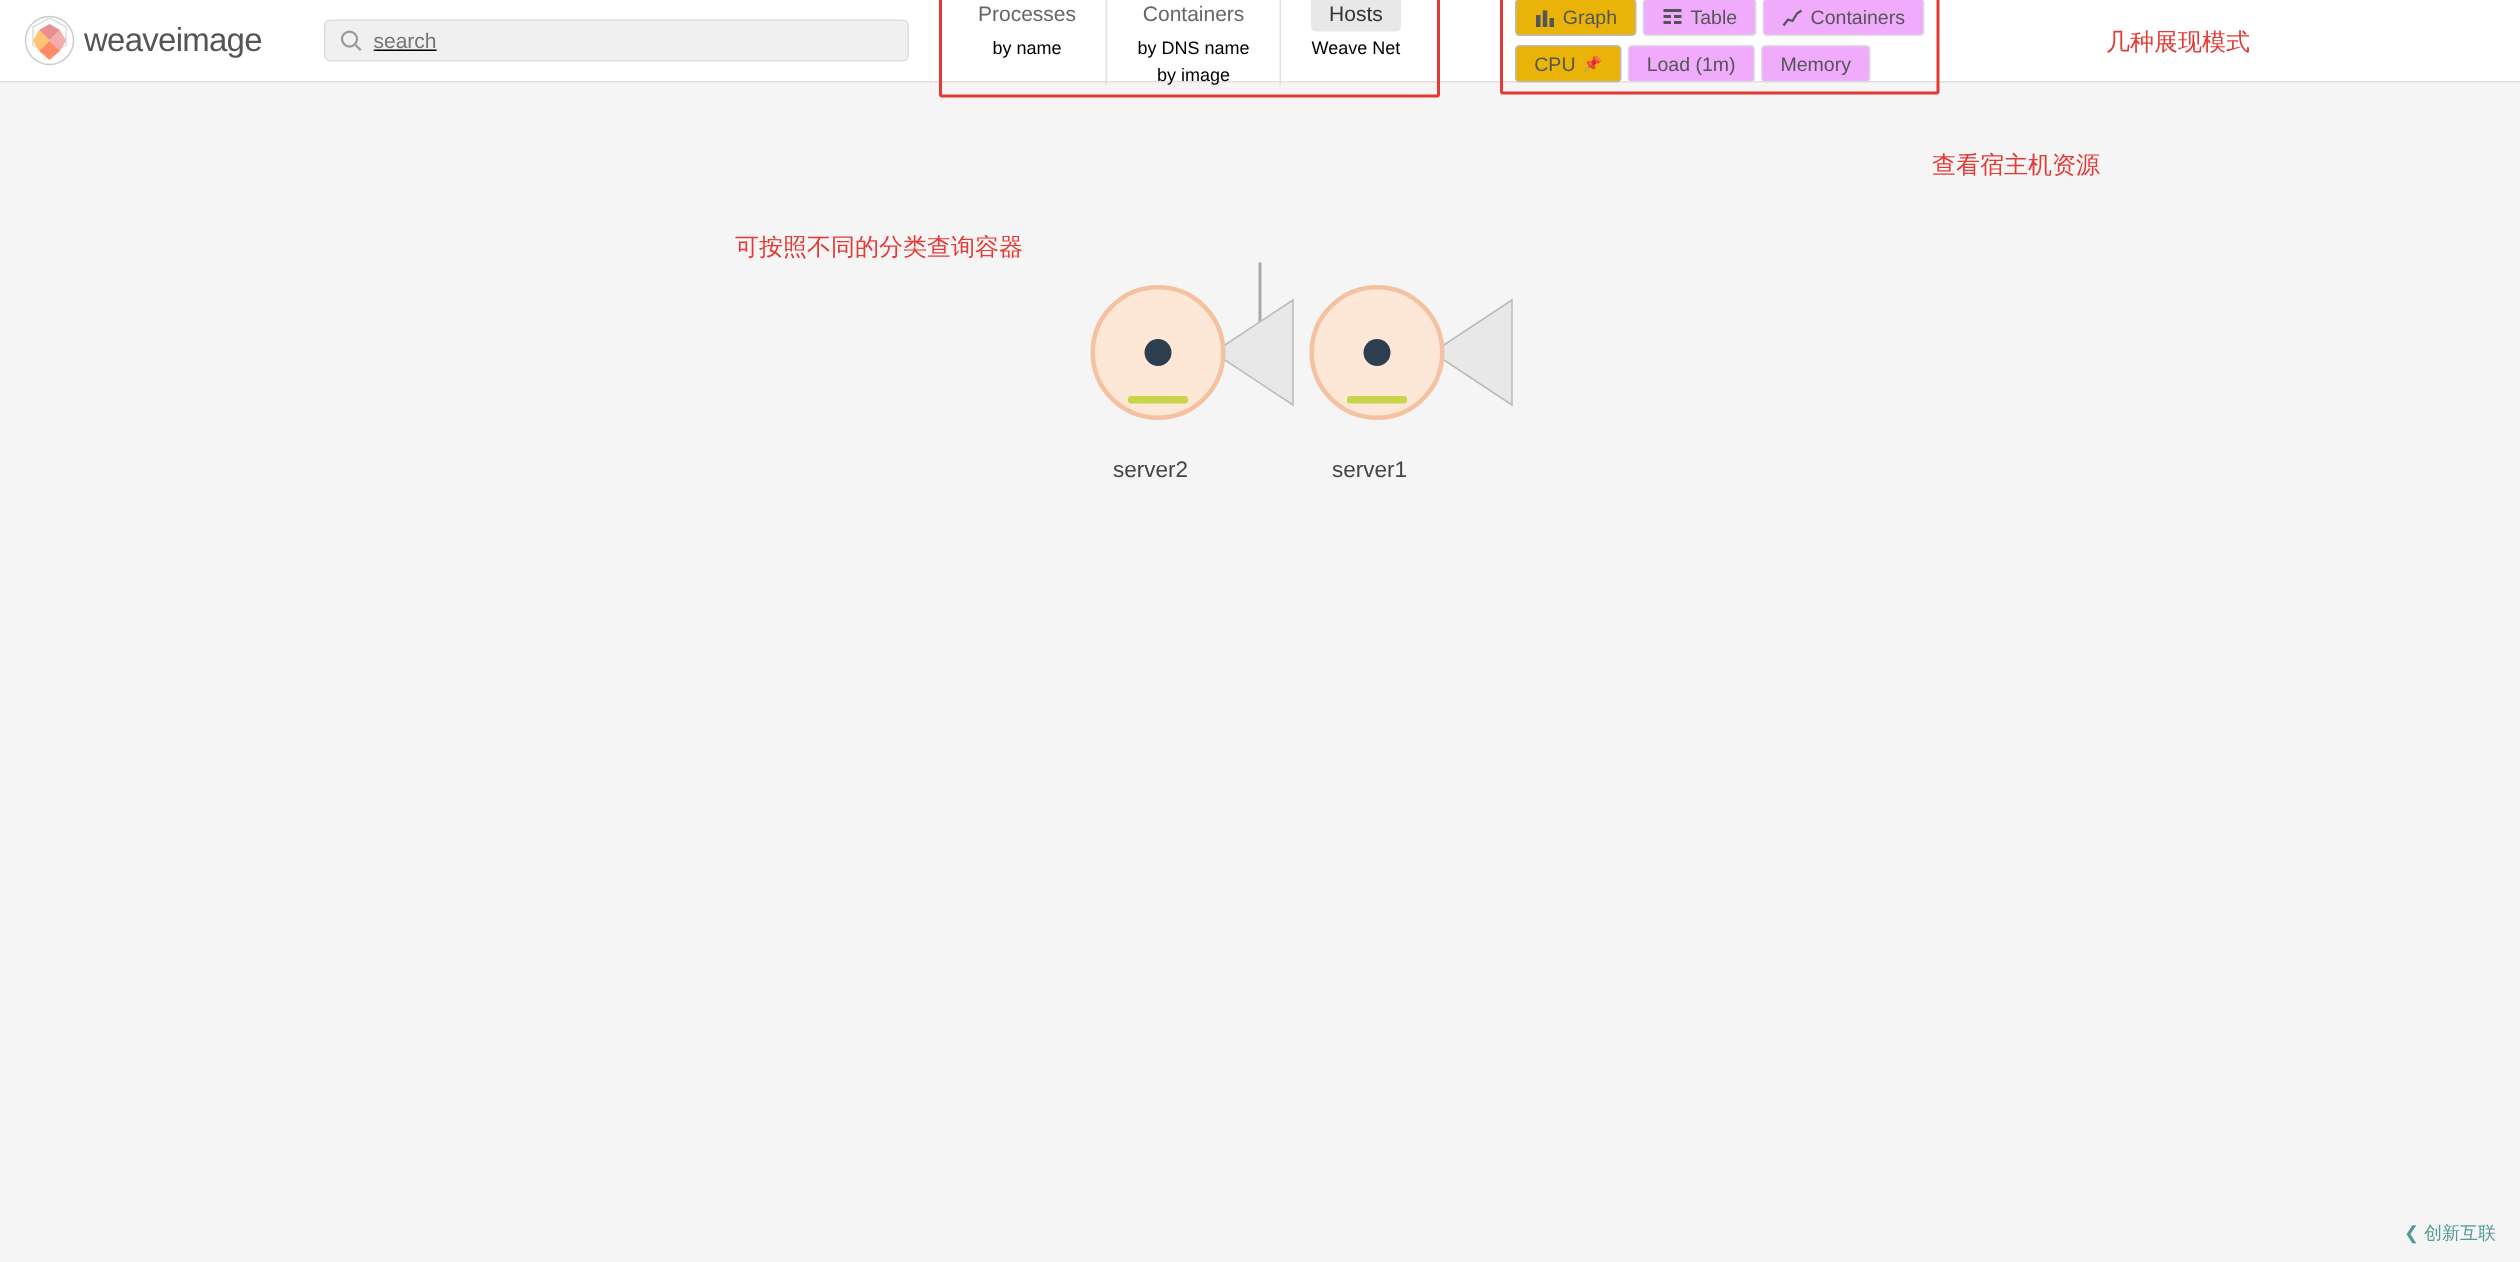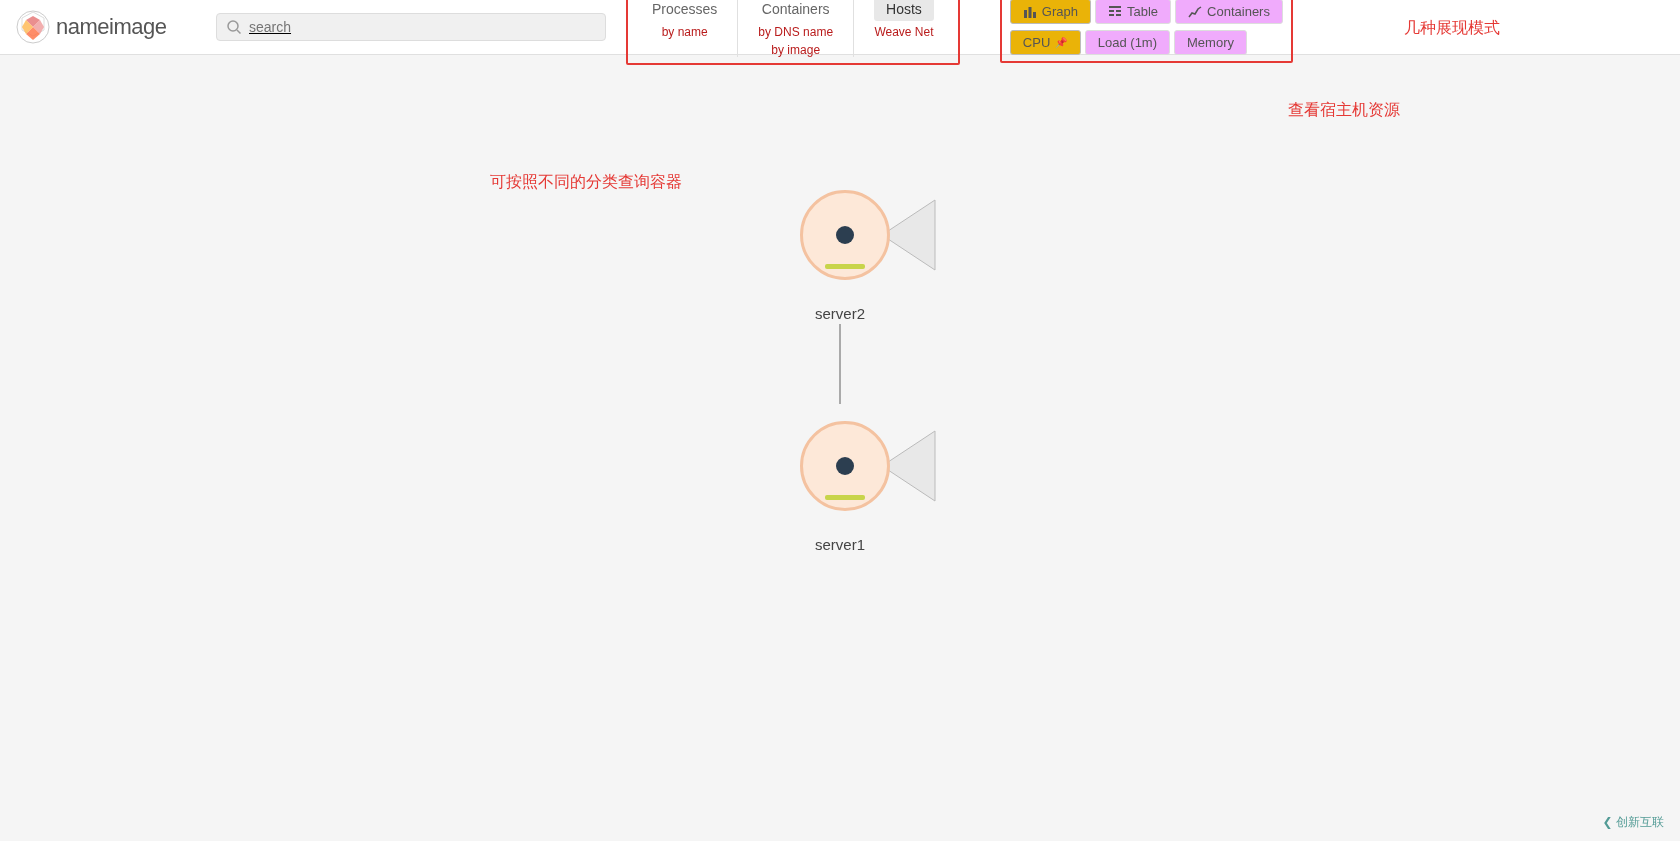--- a/index.html
+++ b/index.html
@@ -101,21 +101,21 @@
     .nav-group-label.active {
       color: #333;
       font-weight: 500;
       background: #e8e8e8;
       padding: 4px 12px;
       border-radius: 3px;
     }
 
     .nav-group-sub {
       font-size: 12px;
-      color: #b91c1c;
+      color: #000000;
       margin-top: 4px;
       white-space: nowrap;
       cursor: pointer;
     }
 
     .nav-separator {
       width: 1px;
       height: 60px;
       background: #e0e0e0;
       margin: 0 4px;
@@ -172,33 +172,31 @@
     }
 
     .annotation-resource {
       top: 100px;
       right: 280px;
     }
 
     .annotation-filter {
       top: 155px;
       left: 490px;
-      margin-top: 17px;
     }
 
     
     .main-content {
       display: flex;
       justify-content: center;
       padding-top: 40px;
     }
 
     .graph-area {
       display: flex;
-      flex-direction: column;
       gap: 2px;
       position: relative;
       margin-top: 80px;
     }
 
     
     .server-node {
       display: flex;
       flex-direction: column;
       align-items: center;
@@ -286,21 +284,21 @@
     <svg class="logo-icon" viewBox="0 0 34 34" fill="none" xmlns="http://www.w3.org/2000/svg">
       <circle cx="17" cy="17" r="16" fill="none" stroke="#ccc" stroke-width="1"></circle>
 
       <path d="M17 2 L28 8 L28 20 L17 26 L6 20 L6 8 Z" fill="none" stroke="#ddd" stroke-width="1"></path>
       <path d="M10 10 L17 6 L24 10 L17 17 Z" fill="#e57373" opacity="0.8"></path>
       <path d="M24 10 L28 17 L24 24 L17 17 Z" fill="#ef9a9a" opacity="0.8"></path>
       <path d="M10 24 L17 17 L24 24 L17 30 Z" fill="#ff7043" opacity="0.8"></path>
       <path d="M6 17 L10 10 L17 17 L10 24 Z" fill="#ffb74d" opacity="0.8"></path>
     </svg>
     <span class="logo-text">
-      <span class="weave">name</span><span class="scope">image</span>
+      <span class="weave">weave</span><span class="scope">image</span>
     </span>
   </div>
 
   <div class="search-area">
     <svg class="search-icon-svg" width="14" height="14" viewBox="0 0 14 14" fill="none">
       <circle cx="6" cy="6" r="5" stroke="#999" stroke-width="1.5"></circle>
       <line x1="10" y1="10" x2="13.5" y2="13.5" stroke="#999" stroke-width="1.5"></line>
     </svg>
     <input type="text" placeholder="search" style="">
   </div>

